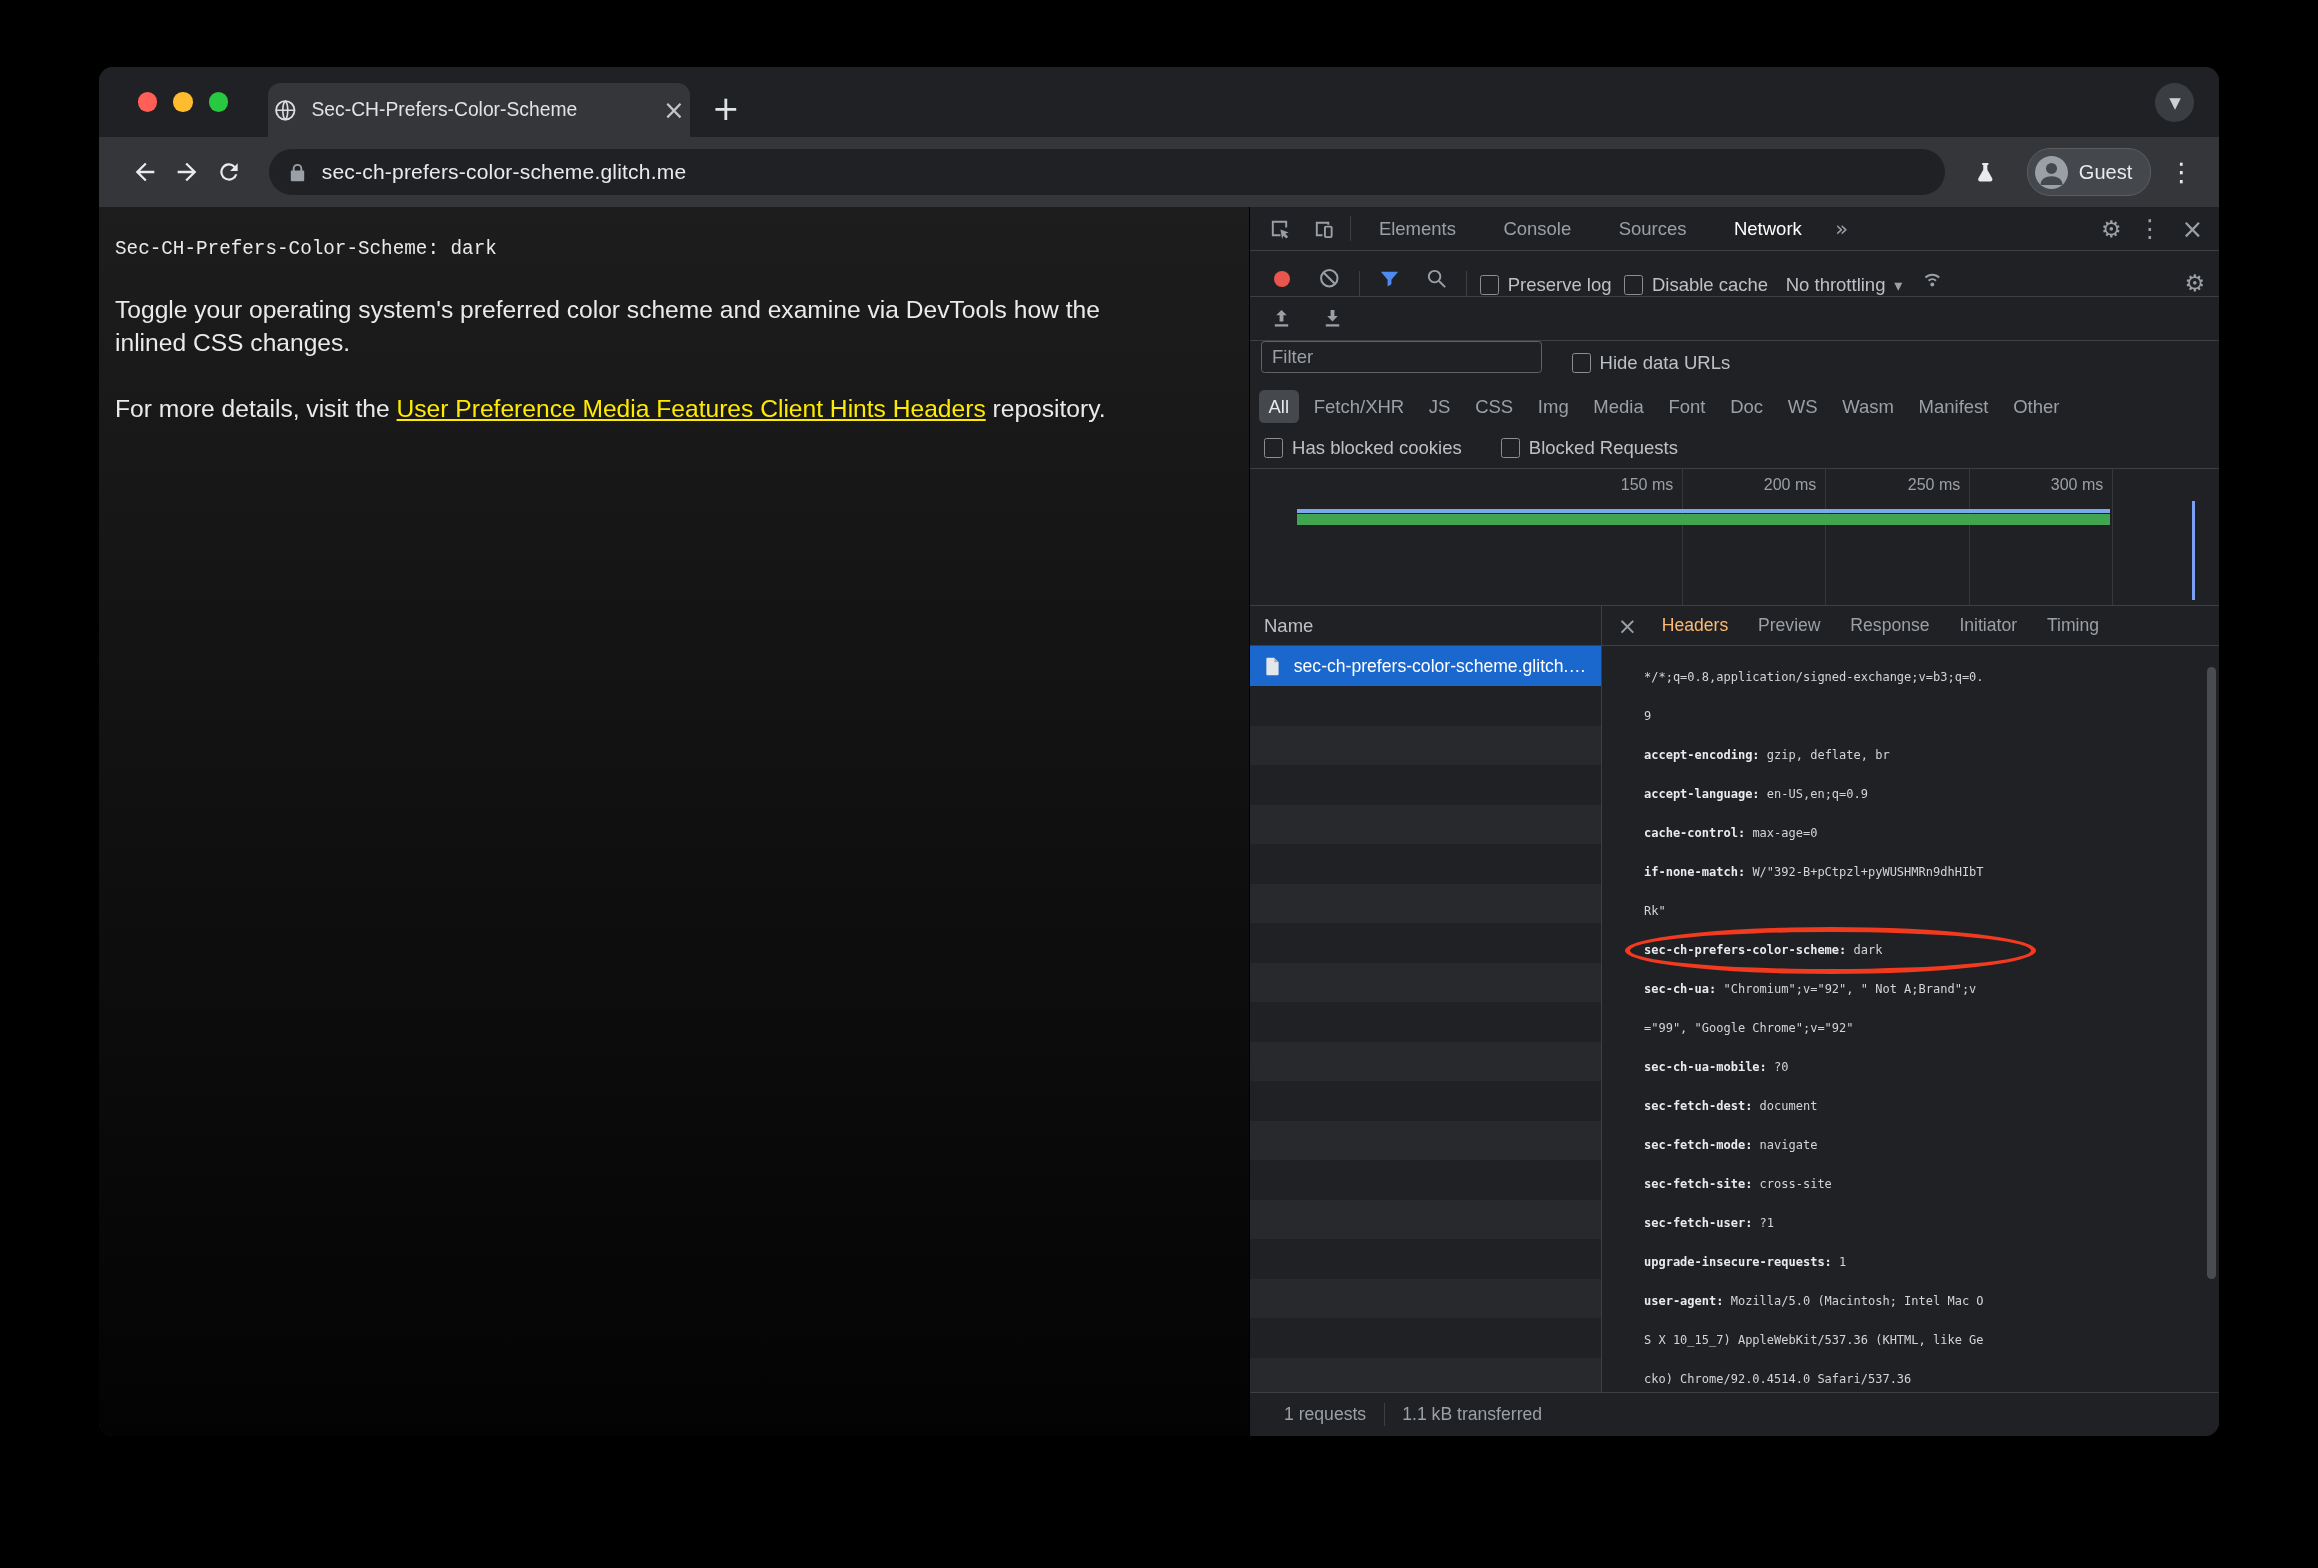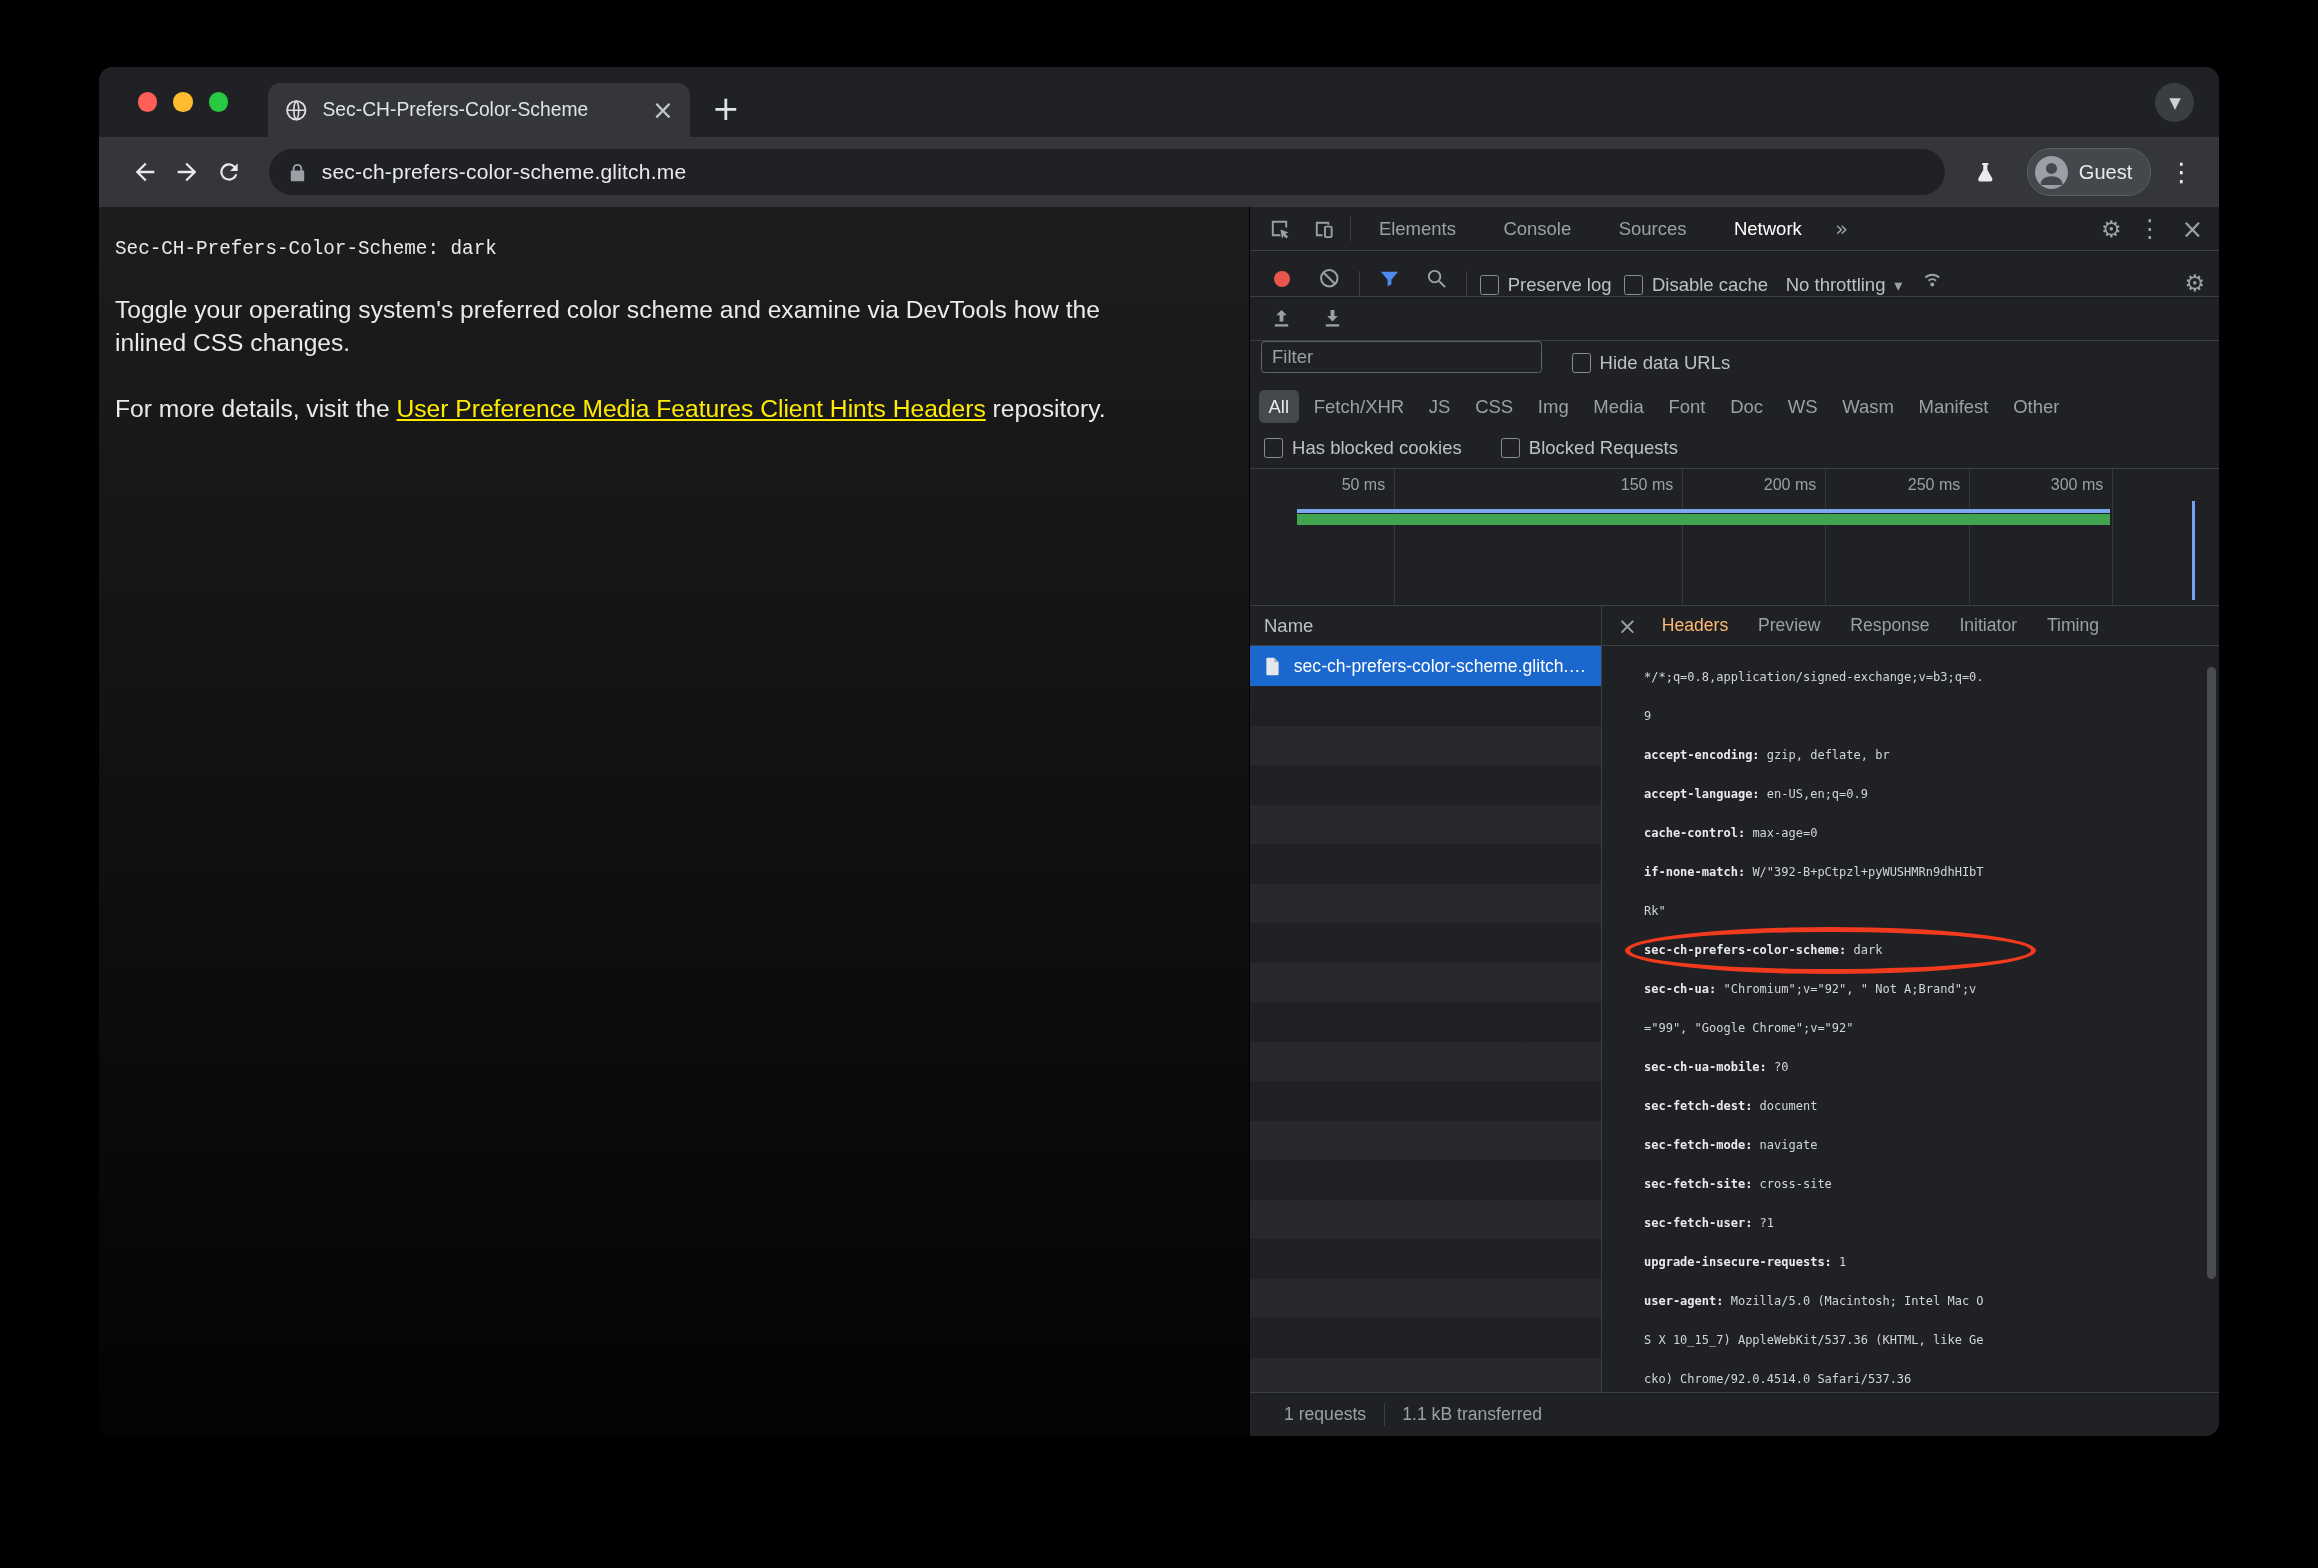--- a/index.html
+++ b/index.html
@@ -9,21 +9,21 @@
   
   .window{position:absolute;left:99px;top:67px;width:2120px;height:1369px;border-radius:14px;
     overflow:hidden;background:#202124;box-shadow:0 21px 70px rgba(0,0,0,.7);}
 
   
   .tabstrip{height:70px;background:#202124;display:flex;align-items:center;position:relative;}
   .traffic{display:flex;gap:16px;padding-left:39px;align-items:center;}
   .tl{width:19.3px;height:19.3px;border-radius:50%;display:inline-block;}
   .tl.red{background:#ff5f57;}.tl.yellow{background:#febc2e;}.tl.green{background:#28c840;}
   .tab{align-self:flex-end;margin-left:40px;width:422px;height:54px;background:#35363a;
-    border-radius:12.3px 12.3px 0 0;display:flex;align-items:center;padding:0 16px;box-sizing:border-box;}
+    border-radius:12.3px 12.3px 0 0;display:flex;align-items:center;padding:0 5px;box-sizing:border-box;}
   .tab-fav{width:24.6px;height:24.6px;margin-right:14px;flex:0 0 auto;}
   .tab-title{flex:1;color:#dfe3e6;font-size:19.3px;white-space:nowrap;overflow:hidden;}
   .tab-close{color:#c3c7cb;font-size:26px;line-height:26px;margin-left:7px;cursor:default;}
   .newtab{align-self:flex-end;margin:0 0 8.8px 16px;width:40px;height:40px;border-radius:50%;
     display:flex;align-items:center;justify-content:center;color:#dfe3e6;font-size:33px;line-height:33px;}
   .spacer{flex:1;}
   .tabsearch{margin-right:24.6px;width:39px;height:39px;border-radius:50%;background:#3a3d42;
     display:flex;align-items:center;justify-content:center;color:#cdd1d5;font-size:23px;}
 
   
@@ -313,23 +313,20 @@
           <span class="cb"></span>
           <span class="cb-label">Has blocked cookies</span>
         </label>
         <label class="cb-wrap">
           <span class="cb"></span>
           <span class="cb-label">Blocked Requests</span>
         </label>
       </div>
 
       <div class="dt-overview">
-        <div class="ov-cell" style="width:144px">
-            <span class="ov-label">50 ms</span>
-          </div>
         <div class="ov-cell" style="width:432px">
             <span class="ov-label">150 ms</span>
           </div>
         <div class="ov-cell" style="width:575px">
             <span class="ov-label">200 ms</span>
           </div>
         <div class="ov-cell" style="width:719px">
             <span class="ov-label">250 ms</span>
           </div>
         <div class="ov-cell" style="width:862px">

